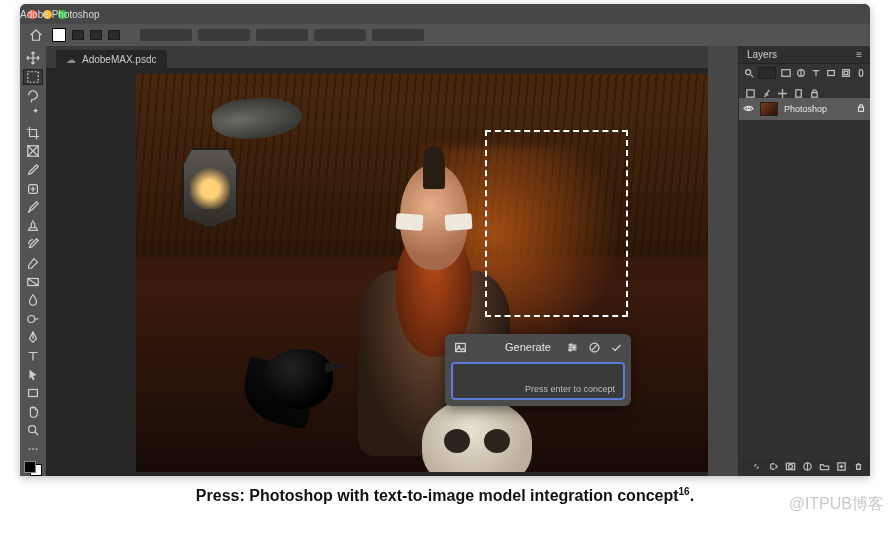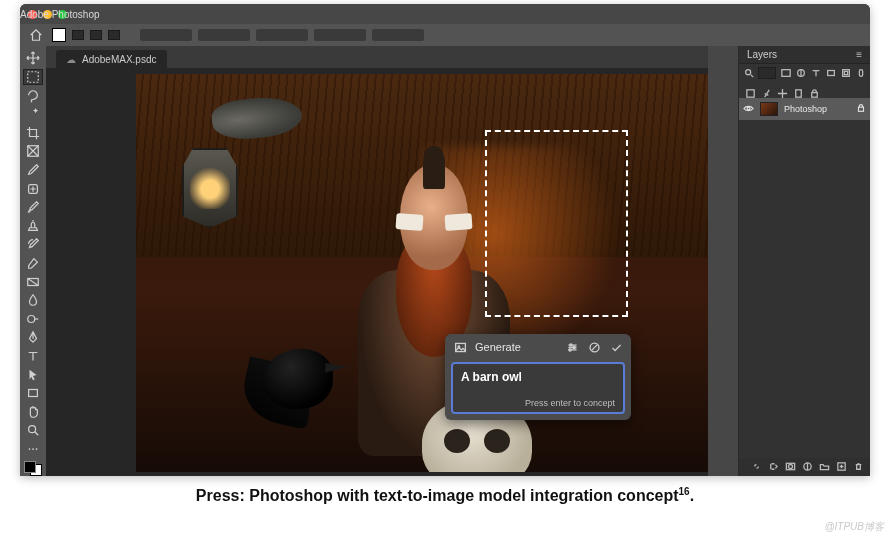--- a/index.html
+++ b/index.html
@@ -65,21 +65,21 @@
   .skull::before, .skull::after { content:""; position:absolute; top:34%; width:26px; height:24px; background:#2a241c; border-radius:50%; }
   .skull::before { left:20%; } .skull::after { right:20%; }
 
   
   .marquee { position:absolute; border:2px dashed #fff; background: rgba(255,255,255,0); }
   .marquee.sel { left:58.5%; top:14%; width:24%; height:47%; }
 
   
   .popover { position:absolute; left:399px; top:266px; width:186px; background:#4b4b4b; border-radius:6px; box-shadow: 0 4px 14px rgba(0,0,0,.5); color:#e6e6e6; font-size:11px; }
   .pop-head { display:flex; align-items:center; gap:8px; padding:6px 8px; }
-  .pop-head .ttl { flex:1; font-size:11px; }
+  .pop-head .ttl { flex:1; font-size:11px;margin-left:30px; }
   .pop-ico { width:14px; height:14px; display:flex; align-items:center; justify-content:center; color:#cfcfcf; cursor:pointer; }
   .pop-ico svg { width:13px; height:13px; stroke:#cfcfcf; fill:none; stroke-width:1.6; }
   .pop-input { margin:2px 6px 6px 6px; background:#3a3a3a; border:2px solid #5a7bd6; border-radius:4px; padding:6px 8px 4px 8px; }
   .pop-input .val { color:#fff; font-weight:700; font-size:12px; }
   .pop-input .hint { text-align:right; color:#bdbdbd; font-size:9px; margin-top:14px; }
 
   
   .rightcol { width: 30px; background:#474747; }
   .panels { width: 132px; background:#3a3a3a; display:flex; flex-direction:column; border-left:1px solid #2a2a2a; }
   .panel-tab { height:18px; background:#2f2f2f; color:#cfcfcf; font-size:10px; padding:3px 8px; border-bottom:1px solid #242424; display:flex; align-items:center; justify-content:space-between; }
@@ -96,21 +96,21 @@
   .layer-row .thumb { width:18px; height:14px; background:linear-gradient(135deg,#7a3a18,#2a140a); border:1px solid #222; }
   .layer-row .lock { margin-left:auto; }
   .layer-row .lock svg { width:10px; height:10px; stroke:#ddd; fill:none; stroke-width:1.4; }
   .panel-fill { flex:1; background:#323232; }
   .panel-foot { height:18px; background:#2f2f2f; display:flex; align-items:center; justify-content:flex-end; gap:6px; padding:0 6px; }
   .panel-foot .fi svg { width:11px; height:11px; stroke:#bbb; fill:none; stroke-width:1.4; }
 
   
   .caption { position:absolute; left:0; right:0; top:486px; text-align:center; font-weight:700; font-size:16px; color:#111; }
   .caption sup { font-size:10px; }
-  .watermark { position:absolute; right:6px; bottom:1px; font-size:10px; color:#c9c9c9;font-style:italic; }
+  .watermark { position:absolute; right:6px; bottom:20px; font-size:16px; color:#c9c9c9; }
 </style>
 </head>
 <body>
 
 <div class="window">
 
   <div class="titlebar">
     <div class="traffic">
       <div class="dot r"></div>
       <div class="dot y"></div>
@@ -321,21 +321,20 @@
                   <path d="M4.5 11.5L11.5 4.5"></path>
                 </svg>
               </span>
             <span class="pop-ico">
                 <svg viewBox="0 0 16 16">
                   <path d="M3 8.5l3.2 3.2L13 5"></path>
                 </svg>
               </span>
           </div>
           <div class="pop-input">
-            <div class="val">A barn owl</div>
             <div class="hint">Press enter to concept</div>
           </div>
         </div>
       </div>
     </div>
 
     <div class="rightcol"></div>
 
     <div class="panels">
       <div class="panel-tab">

